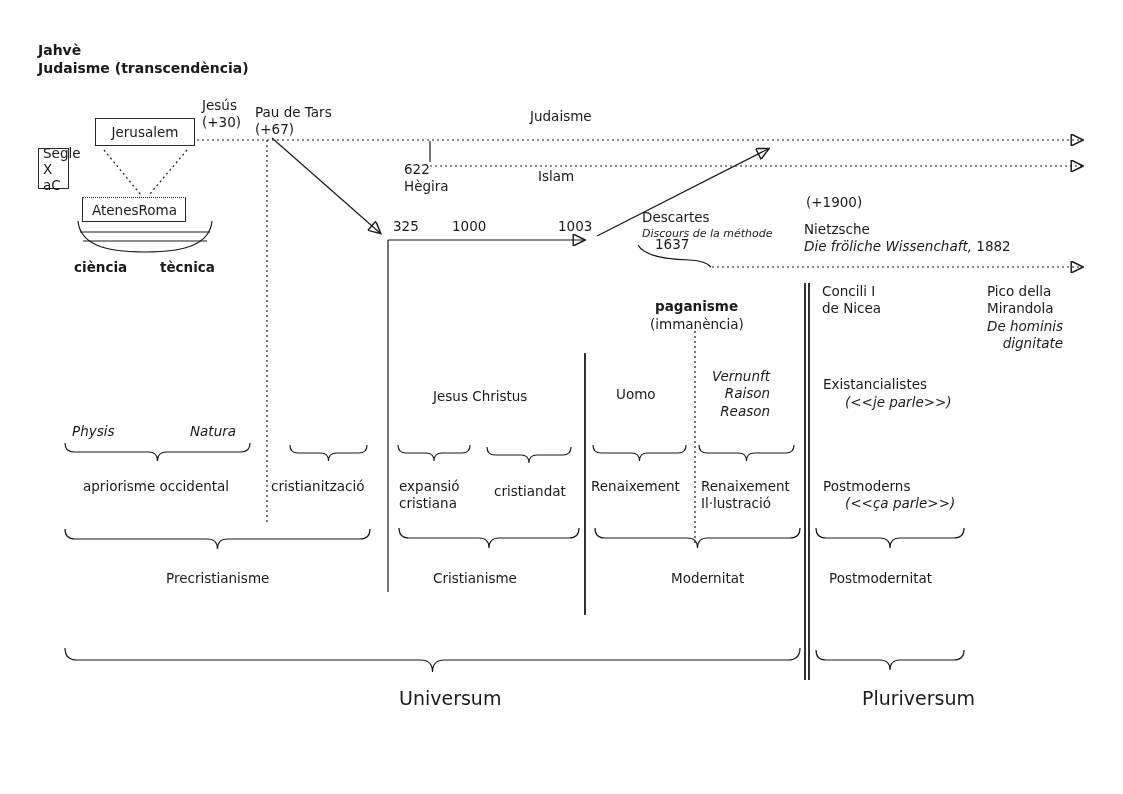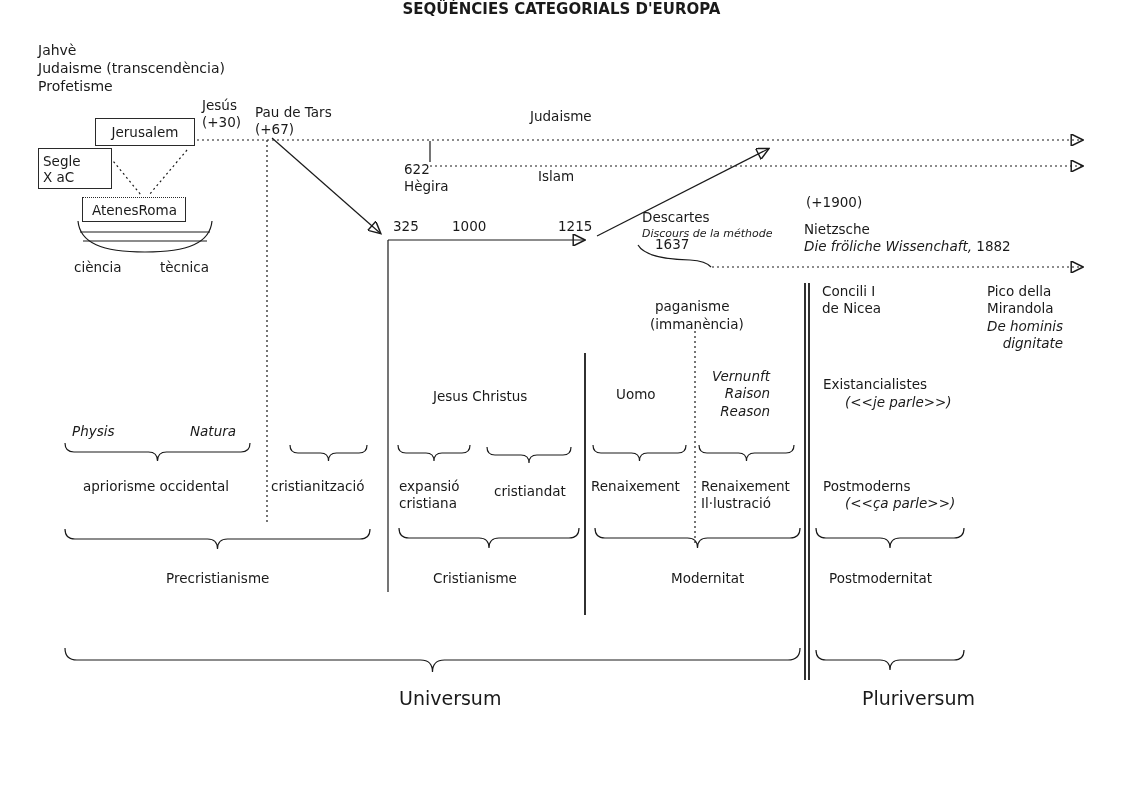--- a/index.html
+++ b/index.html
@@ -4,21 +4,21 @@
 <style>
   * { margin:0; padding:0; box-sizing:border-box; }
   body { background:#fff; font-family:"DejaVu Sans", sans-serif; }
   .canvas { position:relative; width:1123px; height:794px; background:#fff;
             color:#1a1a1a; font-size:13.5px; overflow:hidden; }
   svg.layer { position:absolute; left:0; top:0; width:1123px; height:794px; }
   svg.layer line, svg.layer path { stroke:#1a1a1a; stroke-width:1.2; fill:none; }
   svg.layer .dot { stroke-dasharray:2,3; }
   svg.layer .w2 { stroke-width:1.8; }
   .t { position:absolute; white-space:nowrap; line-height:1.28; }
-  .bold { font-weight:normal; }
+  .bold { font-weight:bold; }
   .italic { font-style:italic;text-align:right; }
   .small { font-size:11px; }
   .big { font-size:19px;margin-left:21px; }
   .title { font-weight:bold; font-size:15px; }
   .box { position:absolute; border:1px solid #2a2a2a; display:flex;
          align-items:center; justify-content:center; background:#fff; }
 </style>
 </head>
 <body>
 
@@ -63,43 +63,41 @@
     <path d="M 593 445 Q 593 453 601 453 L 631.5 453 Q 639.5 453 639.5 461 Q 639.5 453 647.5 453 L 678 453 Q 686 453 686 445"></path>
     <path d="M 699 445 Q 699 453 707 453 L 738.5 453 Q 746.5 453 746.5 461 Q 746.5 453 754.5 453 L 786 453 Q 794 453 794 445"></path>
     <path d="M 65 529 Q 65 539 75 539 L 207.5 539 Q 217.5 539 217.5 549 Q 217.5 539 227.5 539 L 360 539 Q 370 539 370 529"></path>
     <path d="M 399 528 Q 399 538 409 538 L 479 538 Q 489 538 489 548 Q 489 538 499 538 L 569 538 Q 579 538 579 528"></path>
     <path d="M 595 528 Q 595 538 605 538 L 687.5 538 Q 697.5 538 697.5 548 Q 697.5 538 707.5 538 L 790 538 Q 800 538 800 528"></path>
     <path d="M 816 528 Q 816 538 826 538 L 880 538 Q 890 538 890 548 Q 890 538 900 538 L 954 538 Q 964 538 964 528"></path>
     <path d="M 65 648 Q 65 660 77 660 L 420.5 660 Q 432.5 660 432.5 672 Q 432.5 660 444.5 660 L 788 660 Q 800 660 800 648"></path>
     <path d="M 816 650 Q 816 660 826 660 L 880 660 Q 890 660 890 670 Q 890 660 900 660 L 954 660 Q 964 660 964 650"></path>
   </svg>
 
-  <div class="t title" style="left:0;top:40;width:1123px;text-align:center">SEQÜÈNCIES CATEGORIALS D'EUROPA</div>
 
   <div class="t bold" style="left:38;left:38px;top:42px;font-size:14px">
     <div>Jahvè</div>
     <div>Judaisme (transcendència)</div>
-    <div>Profetisme</div>
   </div>
 
   <div class="t" style="left:202px;top:97px">
     <div>Jesús</div>
     <div>(+30)</div>
   </div>
 
   <div class="t" style="left:255px;top:104px">
     <div>Pau de Tars</div>
     <div>(+67)</div>
   </div>
 
   <div class="box" style="left:95px;top:118px;width:100px;height:28px">
     <span>Jerusalem</span>
   </div>
 
-  <div class="box" style="left:38px;top:148px;width:74px;height:41px;flex-direction:column;align-items:flex-start;padding-left:4px">
+  <div class="box" style="left:38px;top:148px;width:31px;height:41px;flex-direction:column;align-items:flex-start;padding-left:4px">
     <span>Segle</span>
     <span>X aC</span>
   </div>
 
   <div class="box" style="left:82px;top:197px;width:104px;height:25px;justify-content:space-between;padding:0 9px;border-top-style:dotted">
     <span>Atenes</span>
     <span>Roma</span>
   </div>
 
   <div class="t bold" style="left:74px;top:259px">ciència</div>
@@ -107,21 +105,21 @@
 
   <div class="t" style="left:530px;top:108px">Judaisme</div>
   <div class="t" style="left:404px;top:161px">
     <div>622</div>
     <div>Hègira</div>
   </div>
   <div class="t" style="left:538px;top:168px">Islam</div>
 
   <div class="t" style="left:393px;top:218px">325</div>
   <div class="t" style="left:452px;top:218px">1000</div>
-  <div class="t" style="left:558px;top:218px">1215</div>
+  <div class="t" style="left:558px;top:218px">1003</div>
 
   <div class="t" style="left:642px;top:209px">Descartes</div>
   <div class="t italic small" style="left:642px;top:227px">Discours de la méthode</div>
   <div class="t" style="left:655px;top:236px">1637</div>
 
   <div class="t" style="left:806px;top:194px">(+1900)</div>
   <div class="t" style="left:804px;top:221px">Nietzsche</div>
   <div class="t" style="left:804px;top:238px">
     <span class="italic">Die fröliche Wissenchaft,</span>
     <span>1882</span>

